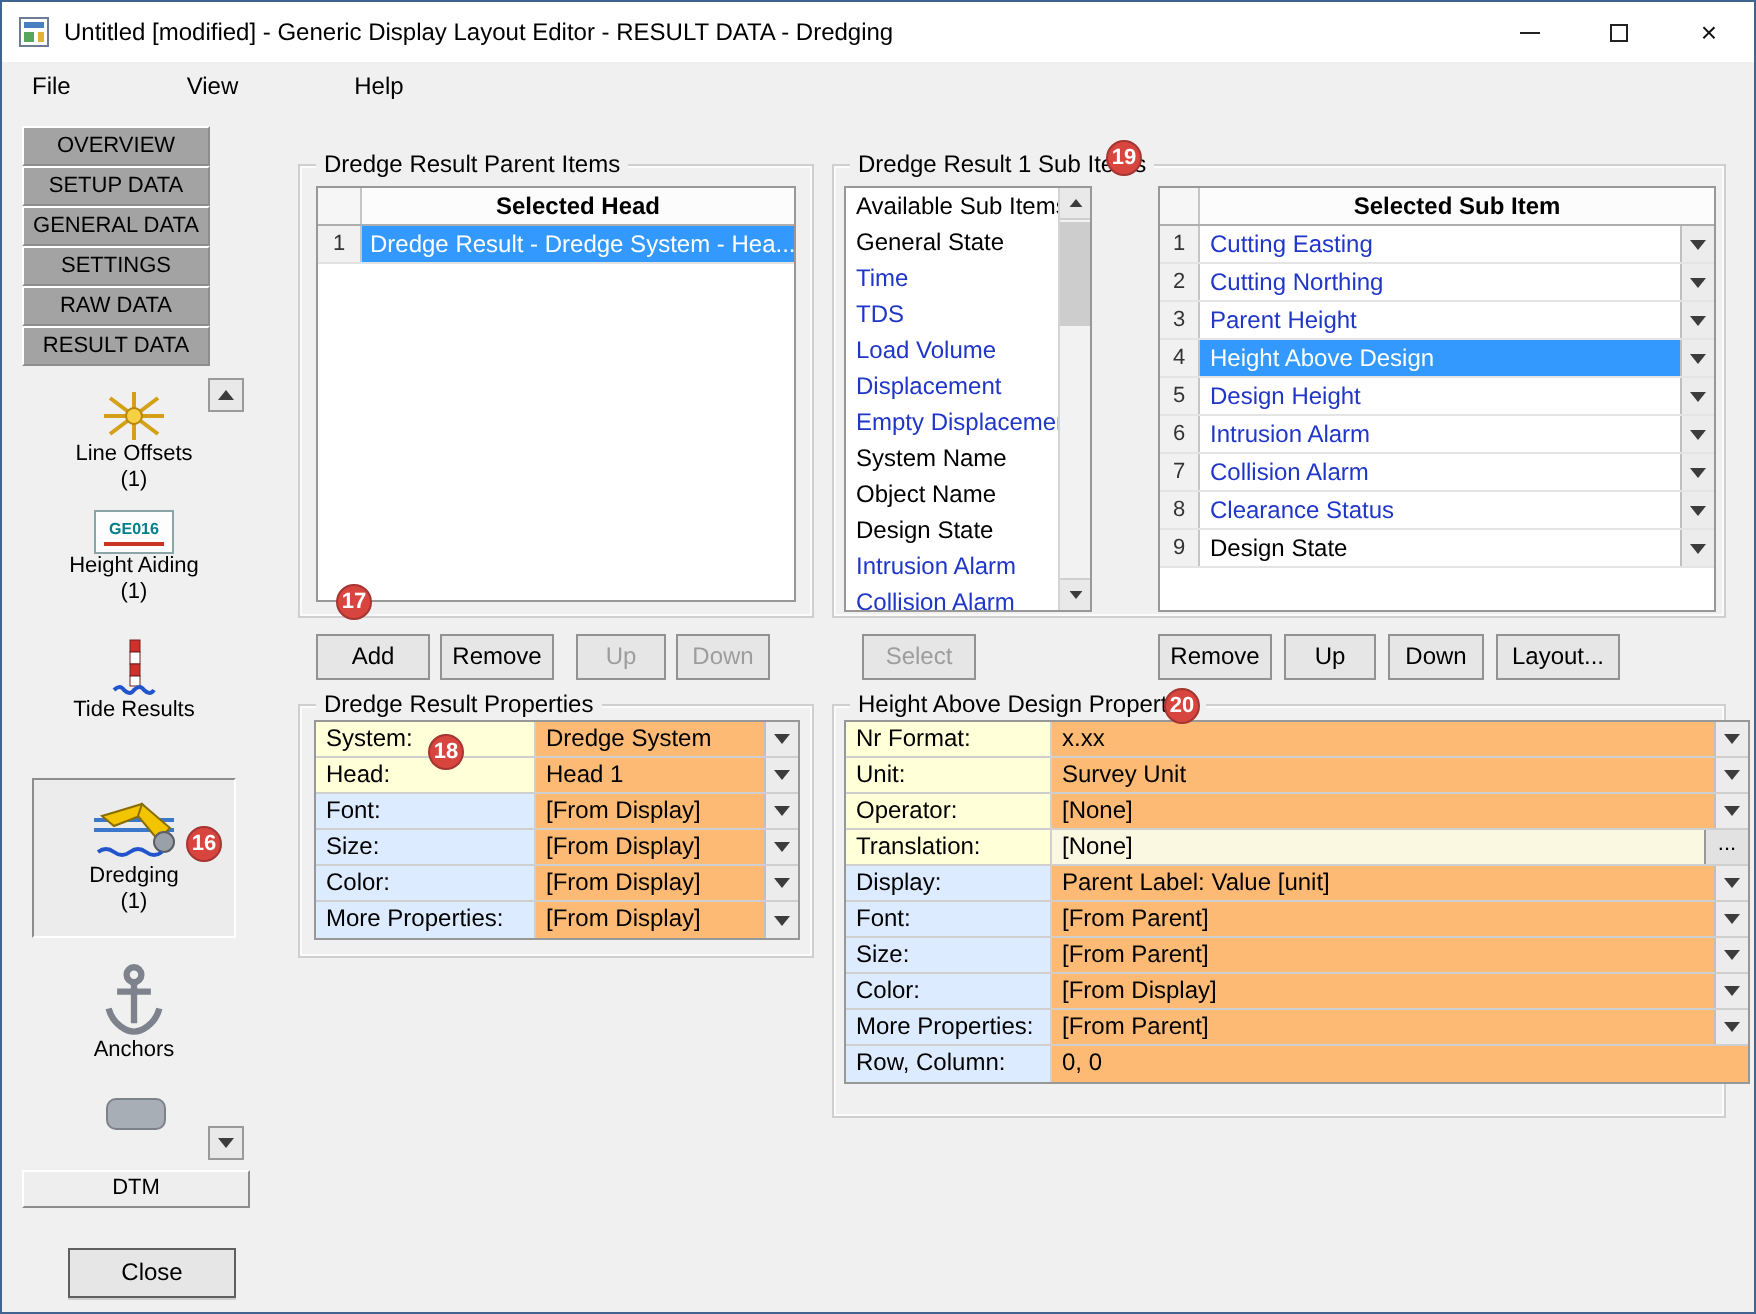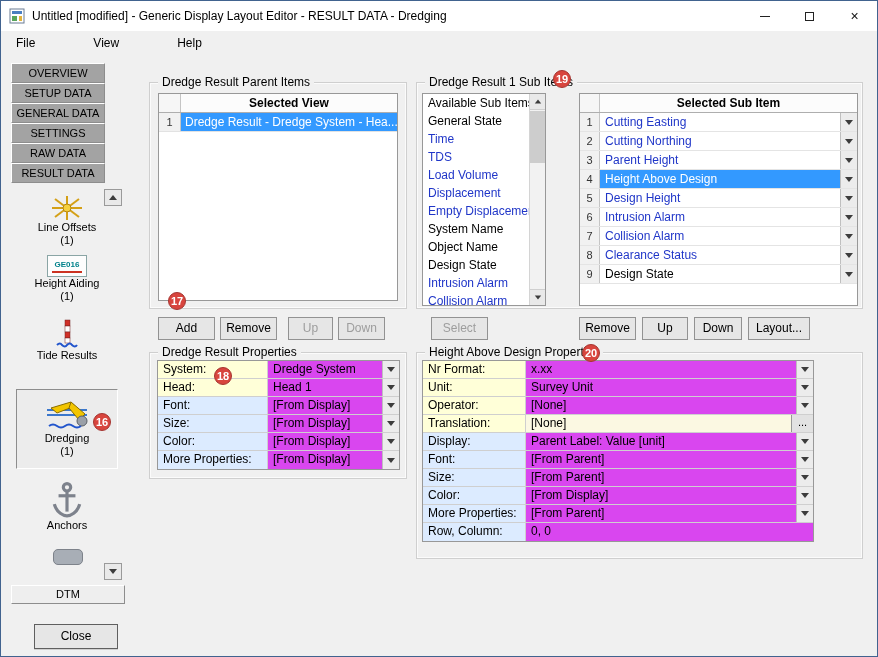--- a/index.html
+++ b/index.html
@@ -102,21 +102,21 @@
 
   
   .pgrid { position:absolute; background:#fff; border:1px solid #989898; }
   .prow { display:flex; height:18px; border-bottom:1px solid #cfcfcf; }
   .prow:last-child { border-bottom:none; }
   .plab { width:110px; font-size:12px; line-height:17px; padding-left:5px;
           border-right:1px solid #cfcfcf; white-space:nowrap; overflow:hidden; }
   .pgrid-right .plab { width:103px; }
   .pl-y { background:#ffffd8; }
   .pl-b { background:#dcebff; }
-  .pval { flex:1; font-size:12px; line-height:17px; padding-left:5px; background:#d946ef;
+  .pval { flex:1; font-size:12px; line-height:17px; padding-left:5px; background:#fdba74;
           white-space:nowrap; overflow:hidden; }
   .pval.cream { background:#fbf8e2; }
   .pcombo { width:17px; background:#ececec; border-left:1px solid #bfbfbf;
             display:flex; align-items:center; justify-content:center; }
   .pellipsis { width:22px; background:#e2e2e2; border-left:1px solid #989898;
                font-size:11px; text-align:center; line-height:15px; }
 
   
   .annot { position:absolute; width:18px; height:18px; border-radius:50%; background:#d8453e;
            border:1px solid #a53531; color:#fff; font-size:11px; font-weight:bold;
@@ -230,21 +230,21 @@
   <div class="dtm-bar">DTM</div>
   <div class="close-btn">Close</div>
 
   <div class="groupbox" style="left:148px;top:81px;width:258px;height:227px">
     <span class="gb-title">Dredge Result Parent Items</span>
   </div>
 
   <div class="ptable">
     <div class="pt-header">
       <div class="pt-corner"></div>
-      <div class="pt-htxt">Selected View</div>
+      <div class="pt-htxt">Selected Head</div>
     </div>
     <div class="pt-row">
       <div class="pt-num">1</div>
       <div class="pt-val">Dredge Result - Dredge System - Hea...</div>
     </div>
   </div>
 
   <div class="pushbtn" style="left:157px;top:316px;width:57px">Add</div>
   <div class="pushbtn" style="left:219px;top:316px;width:57px">Remove</div>
   <div class="pushbtn disabled" style="left:287px;top:316px;width:45px">Up</div>
@@ -400,21 +400,21 @@
       <div class="pcombo">
           <div class="tri-down"></div>
         </div>
     </div>
   </div>
 
   <div class="groupbox" style="left:415px;top:351px;width:447px;height:207px">
     <span class="gb-title">Height Above Design Properties</span>
   </div>
 
-  <div class="pgrid pgrid-right" style="left:421px;top:359px;width:392px">
+  <div class="pgrid pgrid-right" style="left:421px;top:359px;width:453px">
     <div class="prow">
       <div class="plab pl-y">Nr Format:</div>
       <div class="pval">x.xx</div>
       <div class="pcombo">
           <div class="tri-down"></div>
         </div>
     </div>
     <div class="prow">
       <div class="plab pl-y">Unit:</div>
       <div class="pval">Survey Unit</div>

